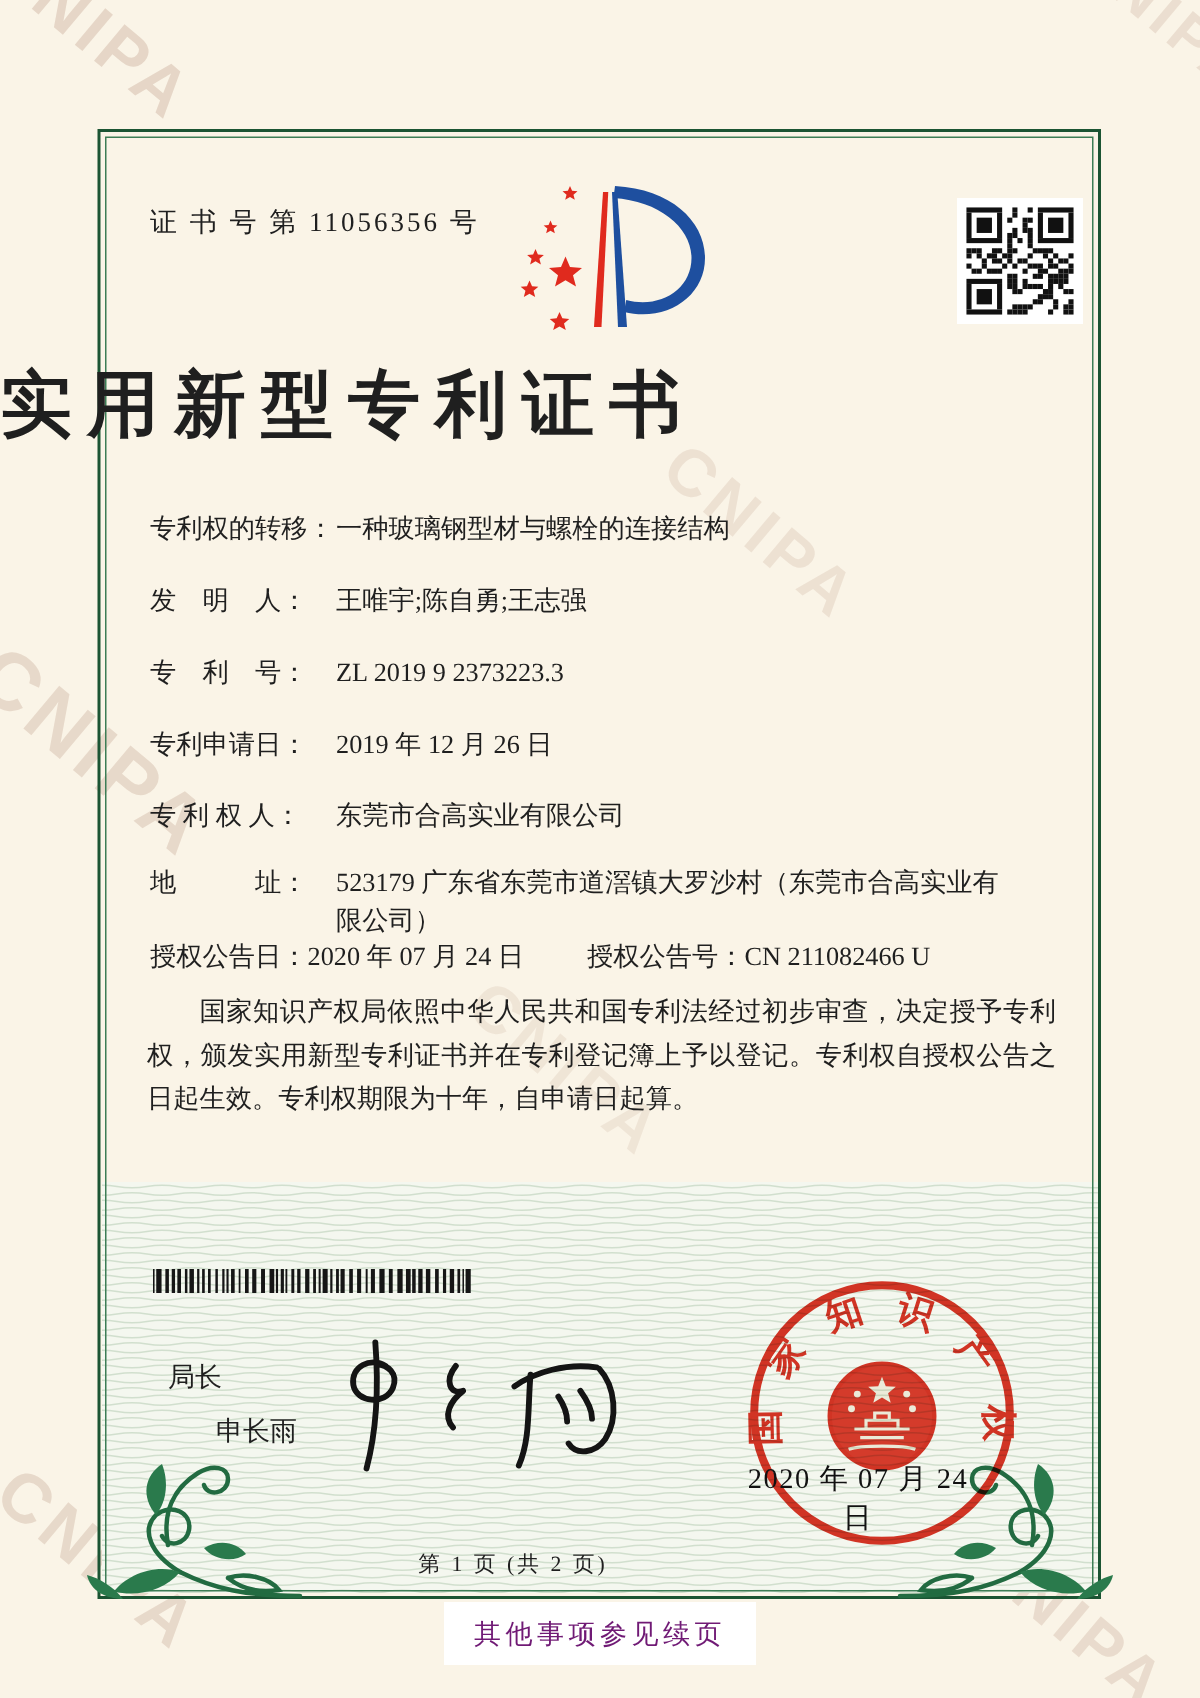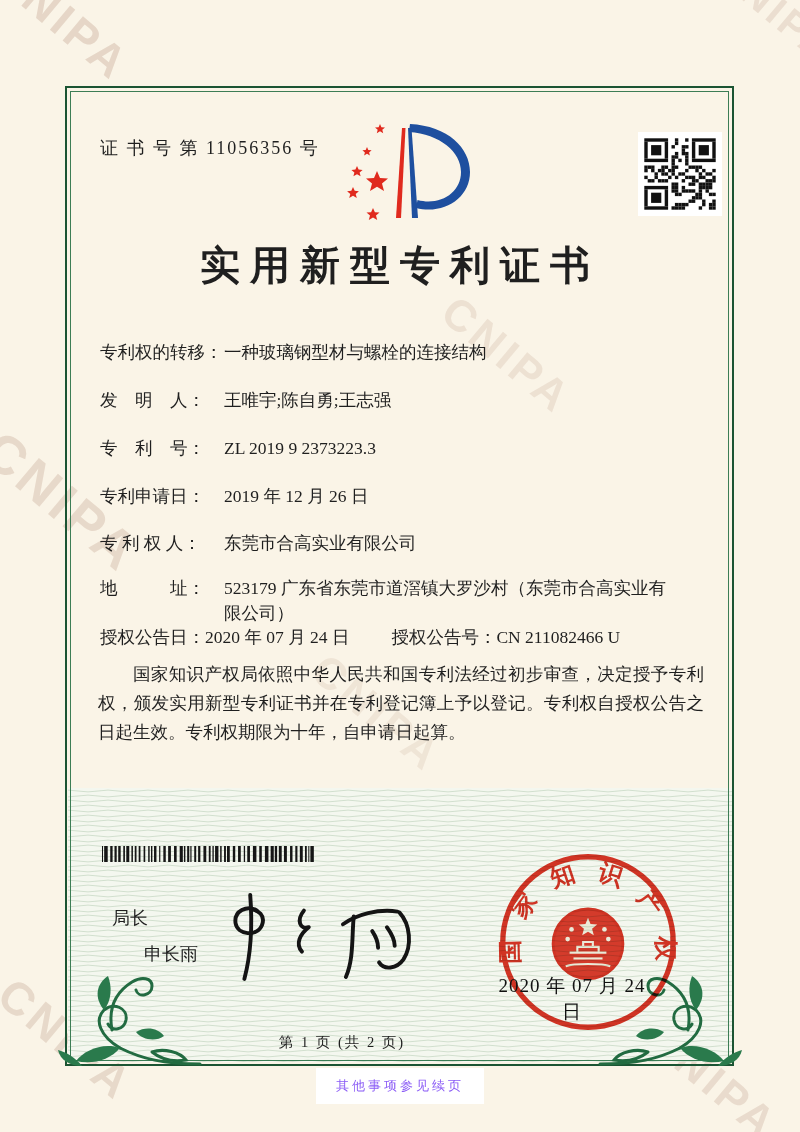--- a/index.html
+++ b/index.html
@@ -28,22 +28,22 @@
   .wave-band{
     position:absolute;left:68px;top:788px;width:664px;height:274px;
     background:#f4f7ef;z-index:1;overflow:hidden;
   }
   .cert-no{
     position:absolute;left:100px;top:136px;font-size:18px;letter-spacing:2px;z-index:5;
   }
   .logo{position:absolute;left:330px;top:110px;width:160px;height:128px;z-index:5;}
   .qr-box{position:absolute;left:638px;top:132px;width:84px;height:84px;background:#fff;z-index:5;padding:0;}
   .title{
-    position:absolute;left:0;top:238px;width:800px;text-align:center;
-    font-size:40px;font-weight:bold;letter-spacing:10px;z-index:5;
+    position:absolute;left:0;top:238px;width:800px;text-align:left;
+    font-size:48px;font-weight:bold;letter-spacing:10px;z-index:5;
   }
   .field-row{position:absolute;left:100px;font-size:17.5px;z-index:5;width:620px;}
   .field-label{display:inline-block;width:124px;vertical-align:top;}
   .field-value{display:inline-block;vertical-align:top;max-width:450px;line-height:25px;}
   .grant-row{position:absolute;left:100px;top:625px;font-size:17.5px;z-index:5;width:620px;}
   .grant-no-label{margin-left:42px;font-family:Liberation Serif, serif;}
   .paragraphs{
     position:absolute;left:98px;top:660px;width:606px;z-index:5;
     font-size:17.5px;line-height:29px;text-align:justify;
   }
@@ -53,22 +53,22 @@
   .sig-name{position:absolute;left:112px;top:942px;font-family:"Liberation Sans","DejaVu Sans",sans-serif;font-size:18px;z-index:5;margin-left:32px;}
   .signature{position:absolute;left:218px;top:886px;width:205px;height:100px;z-index:6;}
   .seal{position:absolute;left:496px;top:850px;width:184px;height:184px;z-index:6;opacity:0.95;mix-blend-mode:multiply;}
   .seal-date{
     position:absolute;left:491px;top:973px;width:162px;text-align:center;
     font-size:19px;letter-spacing:1px;color:#111;z-index:7;
   }
   .page-info{position:absolute;left:0;top:1033px;width:684px;text-align:center;font-size:14.5px;letter-spacing:2px;z-index:5;}
   .note-box{
     position:absolute;left:50%;top:1068px;transform:translateX(-50%);
-    background:#ffffff;padding:9px 20px;font-size:13px;letter-spacing:3px;
-    color:#8b5cf6;z-index:8;white-space:nowrap;
+    background:#ffffff;padding:9px 20px;font-size:18px;letter-spacing:3px;
+    color:#701a75;z-index:8;white-space:nowrap;
   }
   .flourish{position:absolute;z-index:4;width:150px;height:100px;}
   .flourish.bl{left:52px;top:972px;}
   .flourish.br{right:52px;top:972px;transform:scaleX(-1);}
 </style>
 </head>
 <body>
 
 <div class="wm" style="left:-18px;top:-8px;font-size:46px;opacity:.55;">CNIPA</div>
 <div class="wm" style="left:705px;top:-12px;font-size:40px;opacity:.4;">CNIPA</div>

